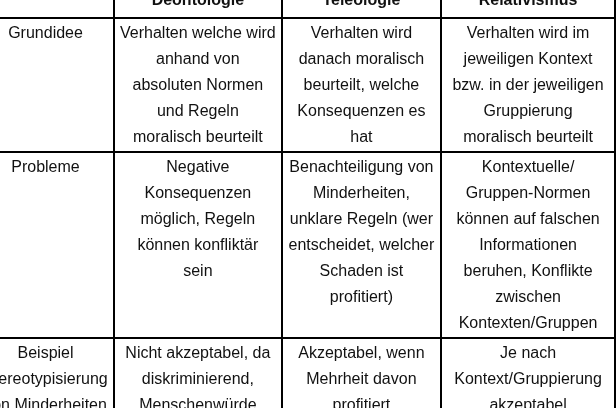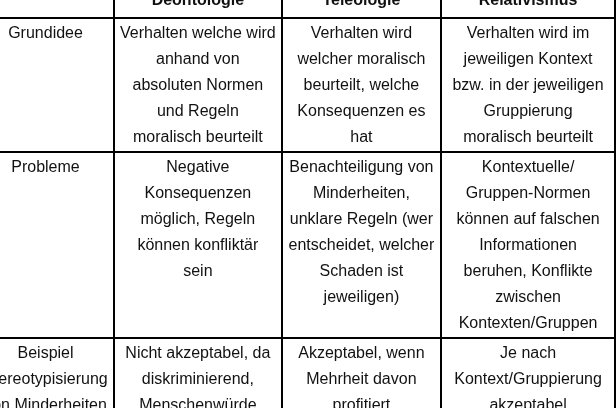--- a/index.html
+++ b/index.html
@@ -60,21 +60,21 @@
       </tr>
 
       <tr class="row-grundidee">
         <td>Grundidee</td>
         <td>Verhalten welche wird
 anhand von
 absoluten Normen
 und Regeln
 moralisch beurteilt</td>
         <td>Verhalten wird
-welcher moralisch
+danach moralisch
 beurteilt, welche
 Konsequenzen es
 hat</td>
         <td>Verhalten wird im
 jeweiligen Kontext
 bzw. in der jeweiligen
 Gruppierung
 moralisch beurteilt</td>
       </tr>
 
@@ -83,21 +83,21 @@
         <td>Negative
 Konsequenzen
 möglich, Regeln
 können konfliktär
 sein</td>
         <td>Benachteiligung von
 Minderheiten,
 unklare Regeln (wer
 entscheidet, welcher
 Schaden ist
-jeweiligen)</td>
+profitiert)</td>
         <td>Kontextuelle/
 Gruppen-Normen
 können auf falschen
 Informationen
 beruhen, Konflikte
 zwischen
 Kontexten/Gruppen</td>
       </tr>
 
       <tr class="row-beispiel">

